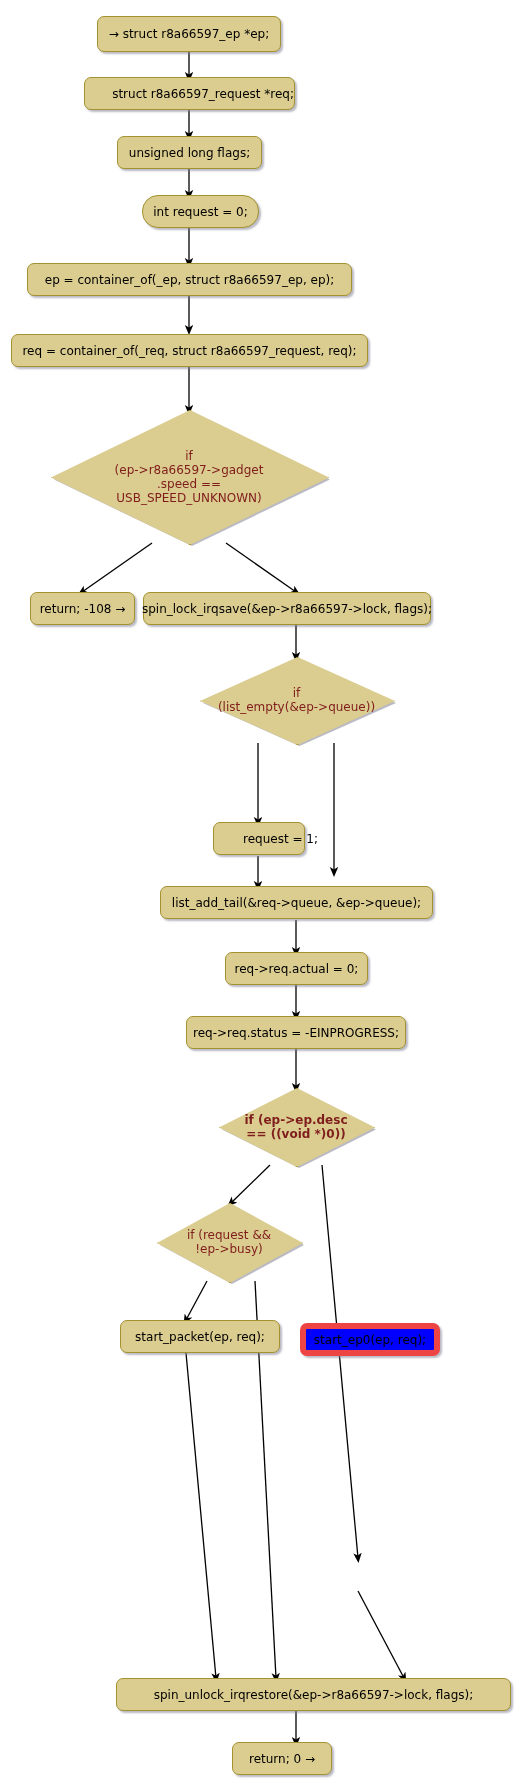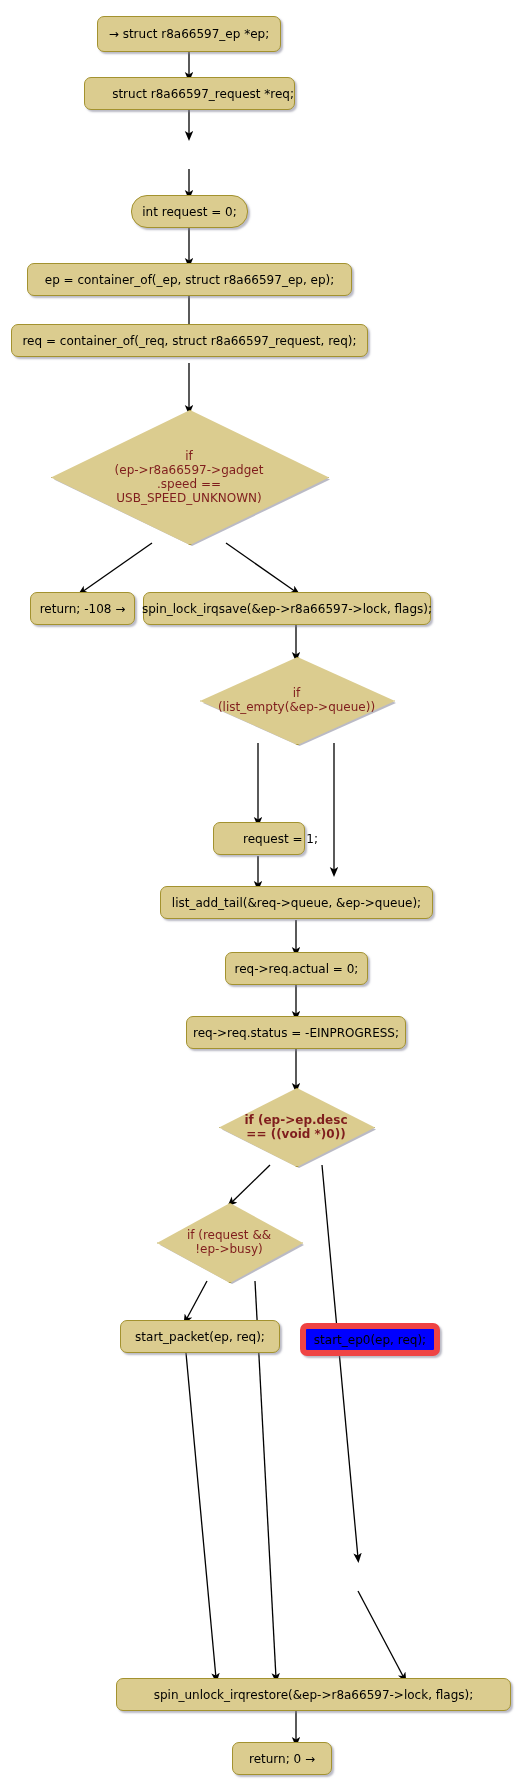--- a/index.html
+++ b/index.html
@@ -97,30 +97,33 @@
   </svg>
 
   <div class="node" style="left:97px;top:16px;width:184px;height:36px;">
     <span>→ struct r8a66597_ep *ep;</span>
   </div>
 
   <div class="node" style="left:84px;top:77px;width:211px;height:33px;justify-content:flex-end;">
     <span>struct r8a66597_request *req;</span>
   </div>
 
+  <div class="node" style="left:117px;top:136px;width:145px;height:33px;">
+    <span>unsigned long flags;</span>
+  </div>
 
-  <div class="node" style="left:131px;top:195px;width:117px;height:33px;border-radius:16px;">
+  <div class="node" style="left:142px;top:195px;width:117px;height:33px;border-radius:16px;">
     <span>int request = 0;</span>
   </div>
 
   <div class="node" style="left:27px;top:263px;width:325px;height:33px;">
     <span>ep = container_of(_ep, struct r8a66597_ep, ep);</span>
   </div>
 
-  <div class="node" style="left:11px;top:324px;width:357px;height:33px;">
+  <div class="node" style="left:11px;top:334px;width:357px;height:33px;">
     <span>req = container_of(_req, struct r8a66597_request, req);</span>
   </div>
 
   <div class="diamond" style="left:51px;top:410px;width:276px;height:133px;">
     <div class="shadow"></div>
     <div class="shape"></div>
     <div class="dlabel">if
 (ep-&gt;r8a66597-&gt;gadget
 .speed ==
 USB_SPEED_UNKNOWN)</div>

